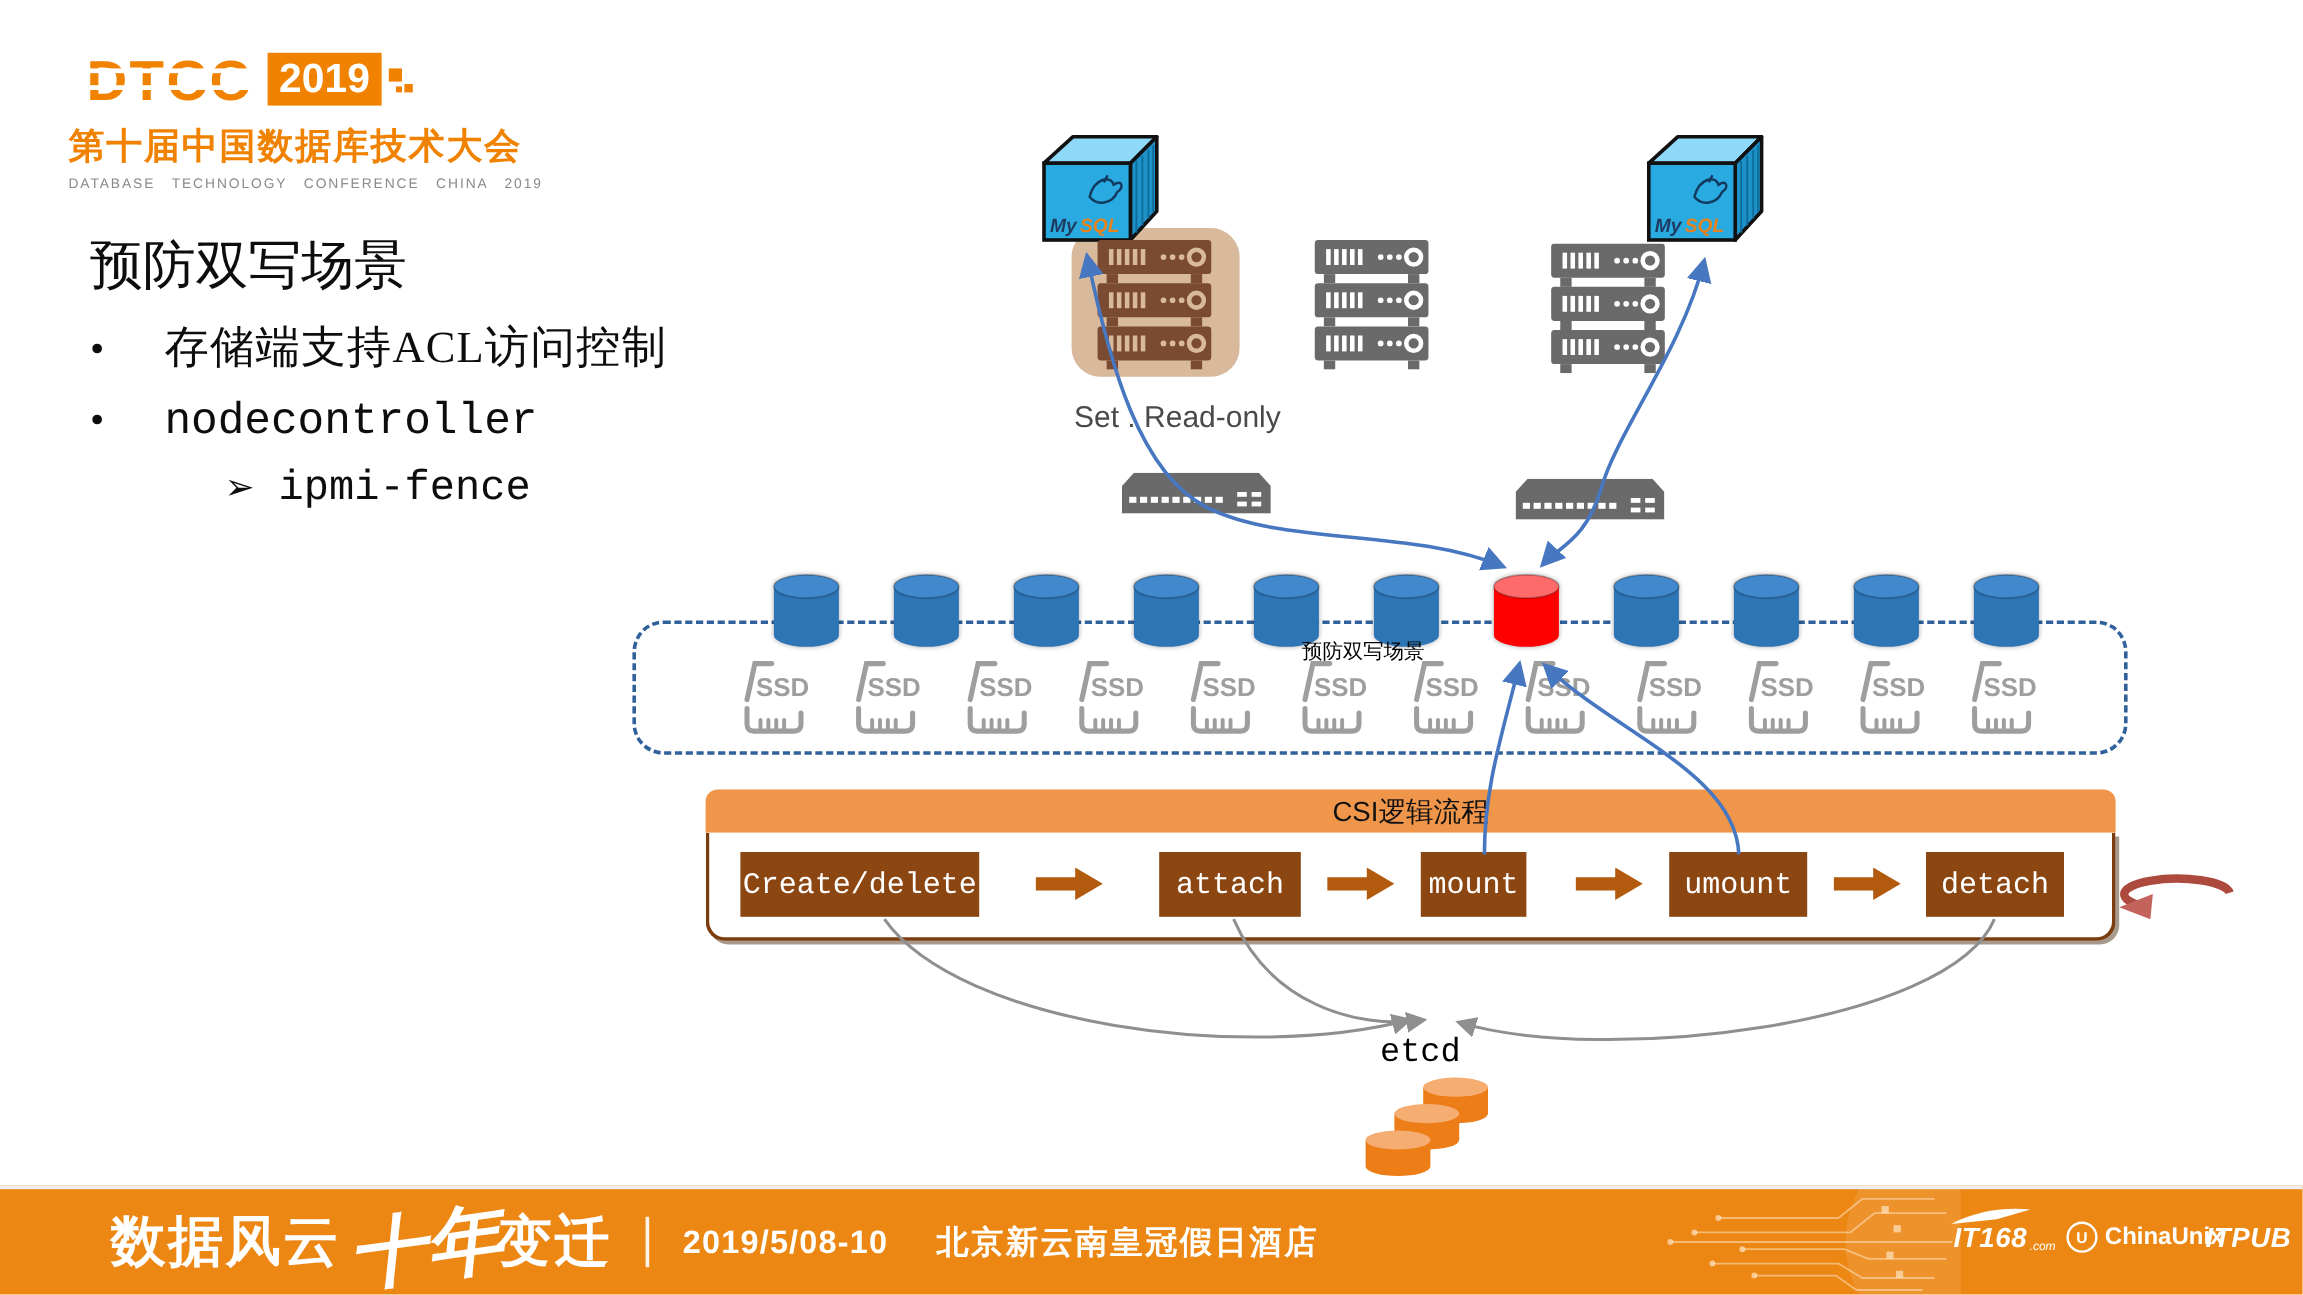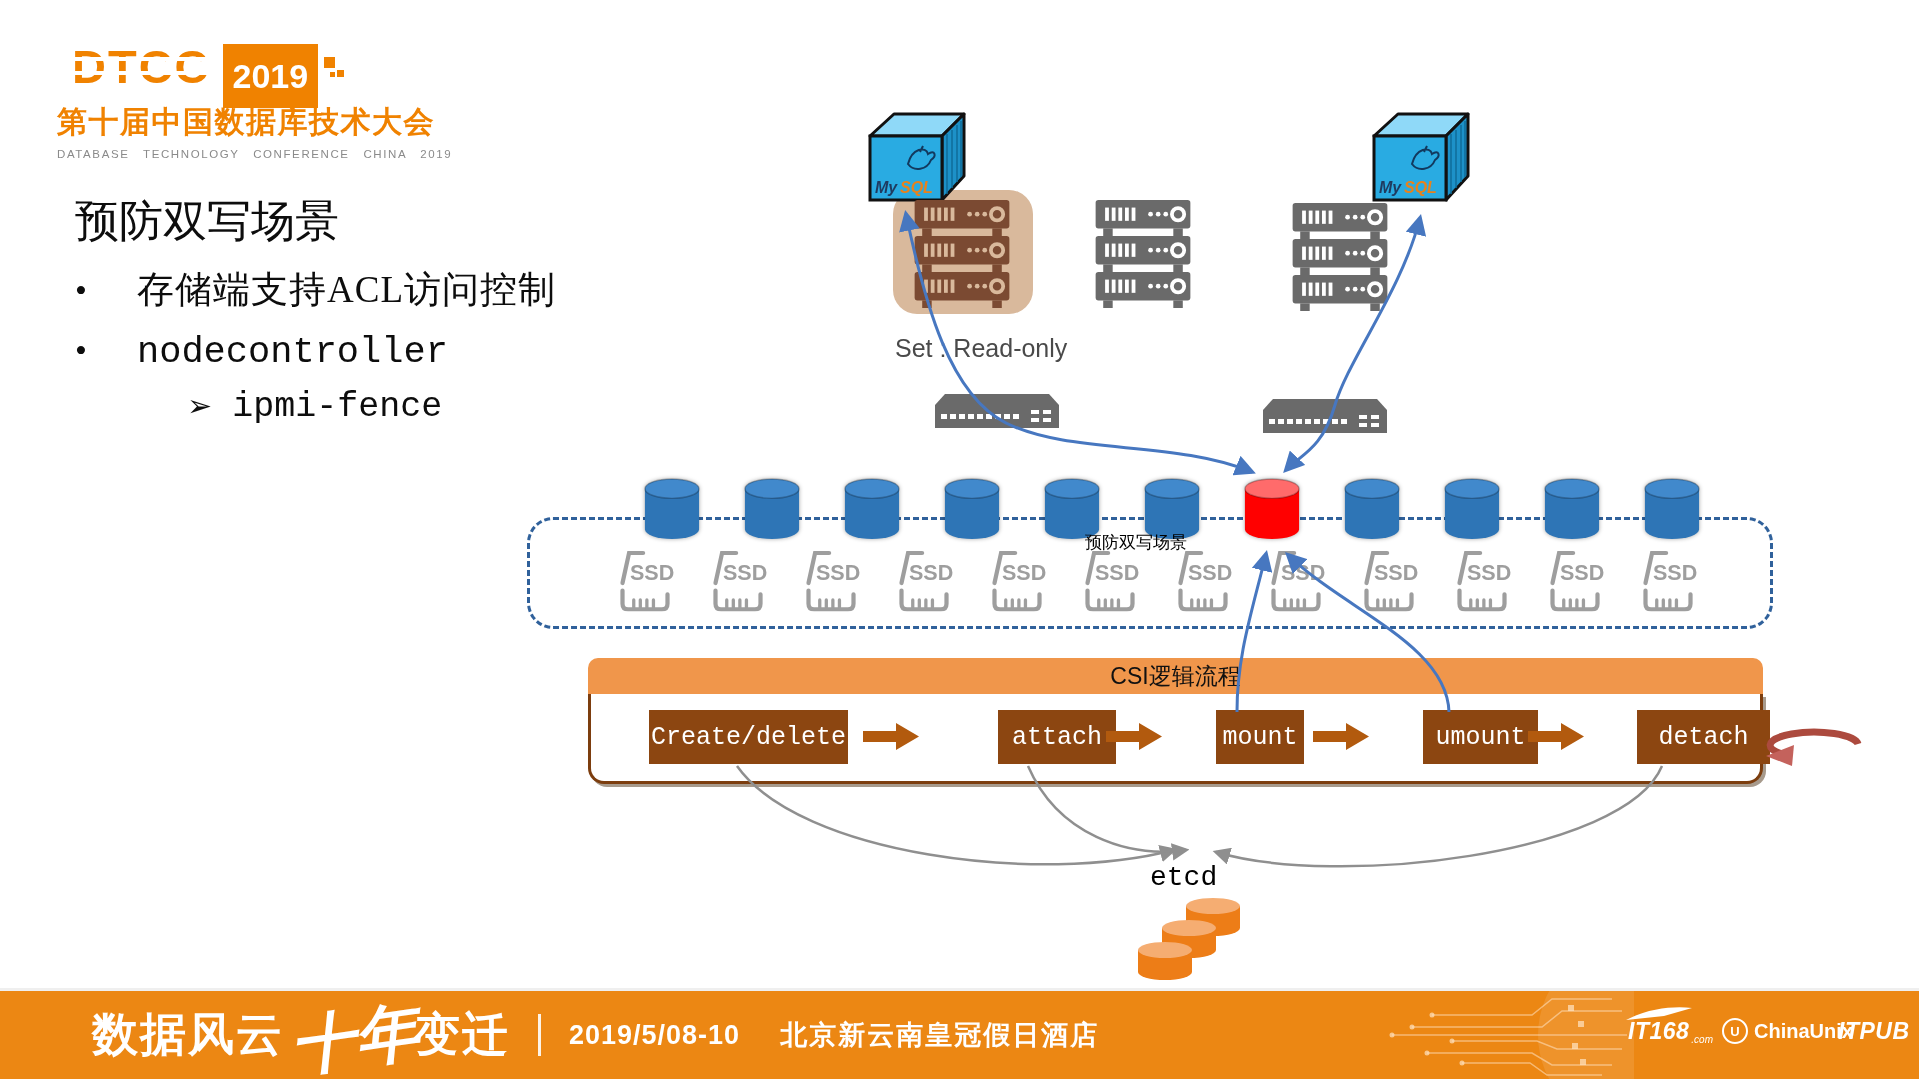--- a/index.html
+++ b/index.html
@@ -7,21 +7,21 @@
          font-family:"Liberation Sans",sans-serif;}
   .abs{position:absolute;}
 
   
   #logo{left:57px;top:44px;}
   .logo-row1{display:flex;align-items:flex-start;height:52px;margin-left:15px;}
   .dtcc{position:relative;font-weight:900;font-size:47px;line-height:46px;color:#F08200;letter-spacing:2px;}
   .dtcc .slit{position:absolute;left:-2px;right:-2px;height:4px;background:#fff;}
   .slit.s1{top:13px}.slit.s2{top:27px}
   .yearbadge{margin-left:12px;background:#F08200;color:#fff;font-weight:700;font-size:34px;
-             line-height:44px;padding:10px 10px;}
+             line-height:44px;padding:0 10px;}
   .pix{position:relative;width:26px;height:44px;margin-left:4px;}
   .pix i{position:absolute;background:#F08200;display:block;}
   .pix .p1{width:11px;height:11px;left:2px;top:13px;}
   .pix .p2{width:7px;height:7px;left:15px;top:26px;}
   .pix .p3{width:5px;height:5px;left:8px;top:28px;}
   .logo-cn{margin-top:6px;font-size:30px;font-weight:700;color:#F08200;letter-spacing:1.5px;}
   .logo-en{margin-top:5px;font-size:11.5px;color:#8a8a8a;letter-spacing:1.6px;word-spacing:9px;}
 
   
   #textblock{left:75px;top:196px;color:#0d0d0d;}
@@ -44,21 +44,21 @@
   .lbl-sds{left:1085px;top:531px;font-size:17px;color:#000;z-index:4;font-family:"Liberation Serif",serif;}
 
   .csibar{left:588px;top:658px;width:1175px;height:36px;background:#F0964B;
           border-radius:10px 10px 0 0;z-index:4;display:flex;align-items:center;justify-content:center;
           font-size:23px;color:#111;}
   .csibody{left:588px;top:694px;width:1175px;height:90px;background:#fff;
            border:3px solid #7C3D0E;border-top:none;border-radius:0 0 16px 16px;z-index:4;
            box-shadow:3px 3px 0 rgba(60,30,0,0.45);box-sizing:border-box;}
   .flowbox{top:710px;height:54px;background:#8C4611;color:#fff;z-index:5;
            display:flex;align-items:center;justify-content:center;
-           font-family:"Liberation Mono","DejaVu Sans Mono",monospace;font-size:25px;margin-left:32px;}
+           font-family:"Liberation Mono","DejaVu Sans Mono",monospace;font-size:25px;}
   .flowarrow{top:723px;z-index:5;}
   .redloop{left:1756px;top:718px;z-index:6;}
 
   .lbl-etcd{left:1150px;top:862px;font-family:"Liberation Mono","DejaVu Sans Mono",monospace;
             font-size:28px;color:#000;z-index:5;}
   .etcdstack{left:1136px;top:896px;z-index:5;}
 
   #connectors{left:0;top:0;z-index:6;pointer-events:none;}
   .icon-z{z-index:3;}
 
@@ -541,14 +541,14 @@
          <path d="M0 8 H33 V0 L56 13.5 L33 27 V19 H0 Z" fill="#B25A0E"></path>
        </svg>
     <div class="abs flowbox" style="left:1184px;width:88px">mount</div>
     <svg class="abs flowarrow" style="left:1313px" width="56" height="27" viewBox="0 0 56 27">
          <path d="M0 8 H33 V0 L56 13.5 L33 27 V19 H0 Z" fill="#B25A0E"></path>
        </svg>
     <div class="abs flowbox" style="left:1391px;width:115px">umount</div>
     <svg class="abs flowarrow" style="left:1528px" width="56" height="27" viewBox="0 0 56 27">
          <path d="M0 8 H33 V0 L56 13.5 L33 27 V19 H0 Z" fill="#B25A0E"></path>
        </svg>
-    <div class="abs flowbox" style="left:1605px;width:133px">detach</div>
+    <div class="abs flowbox" style="left:1605px;width:115px">detach</div>
   </div>
 
 </body></html>

